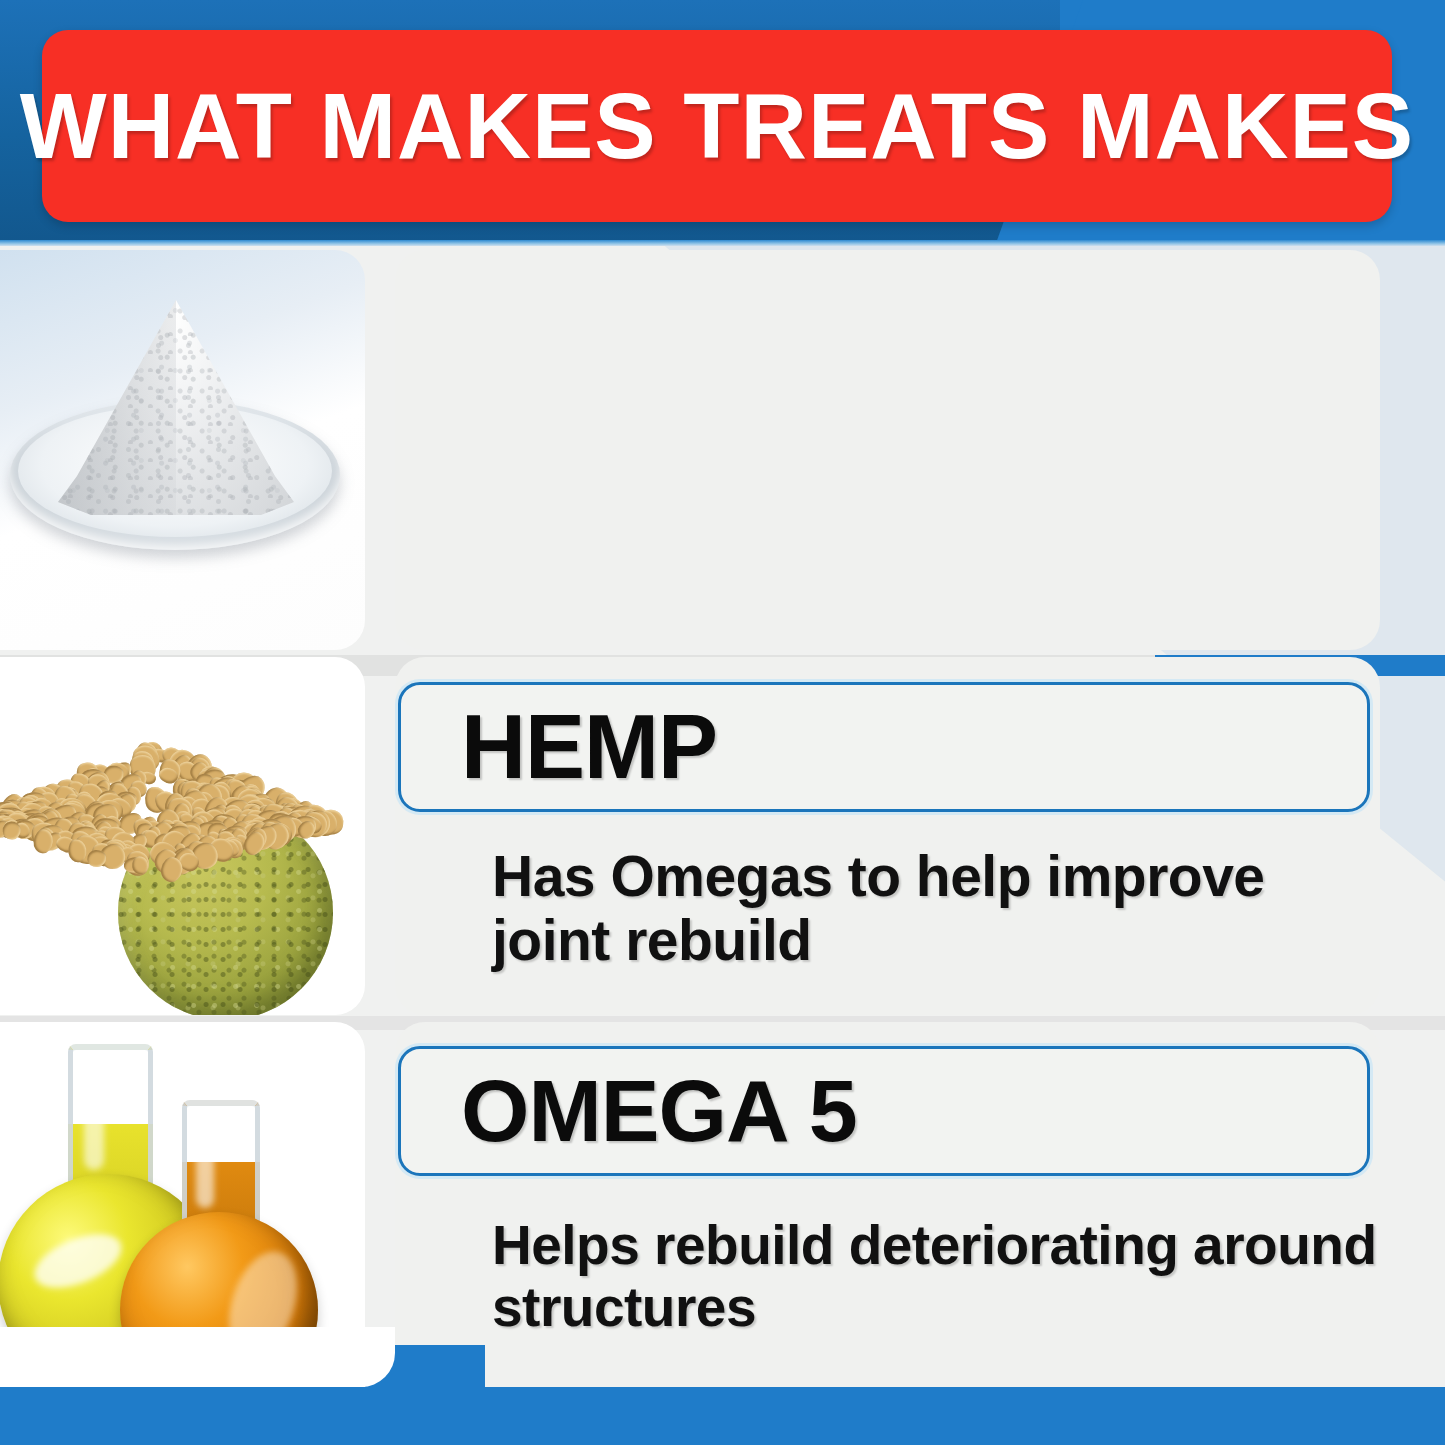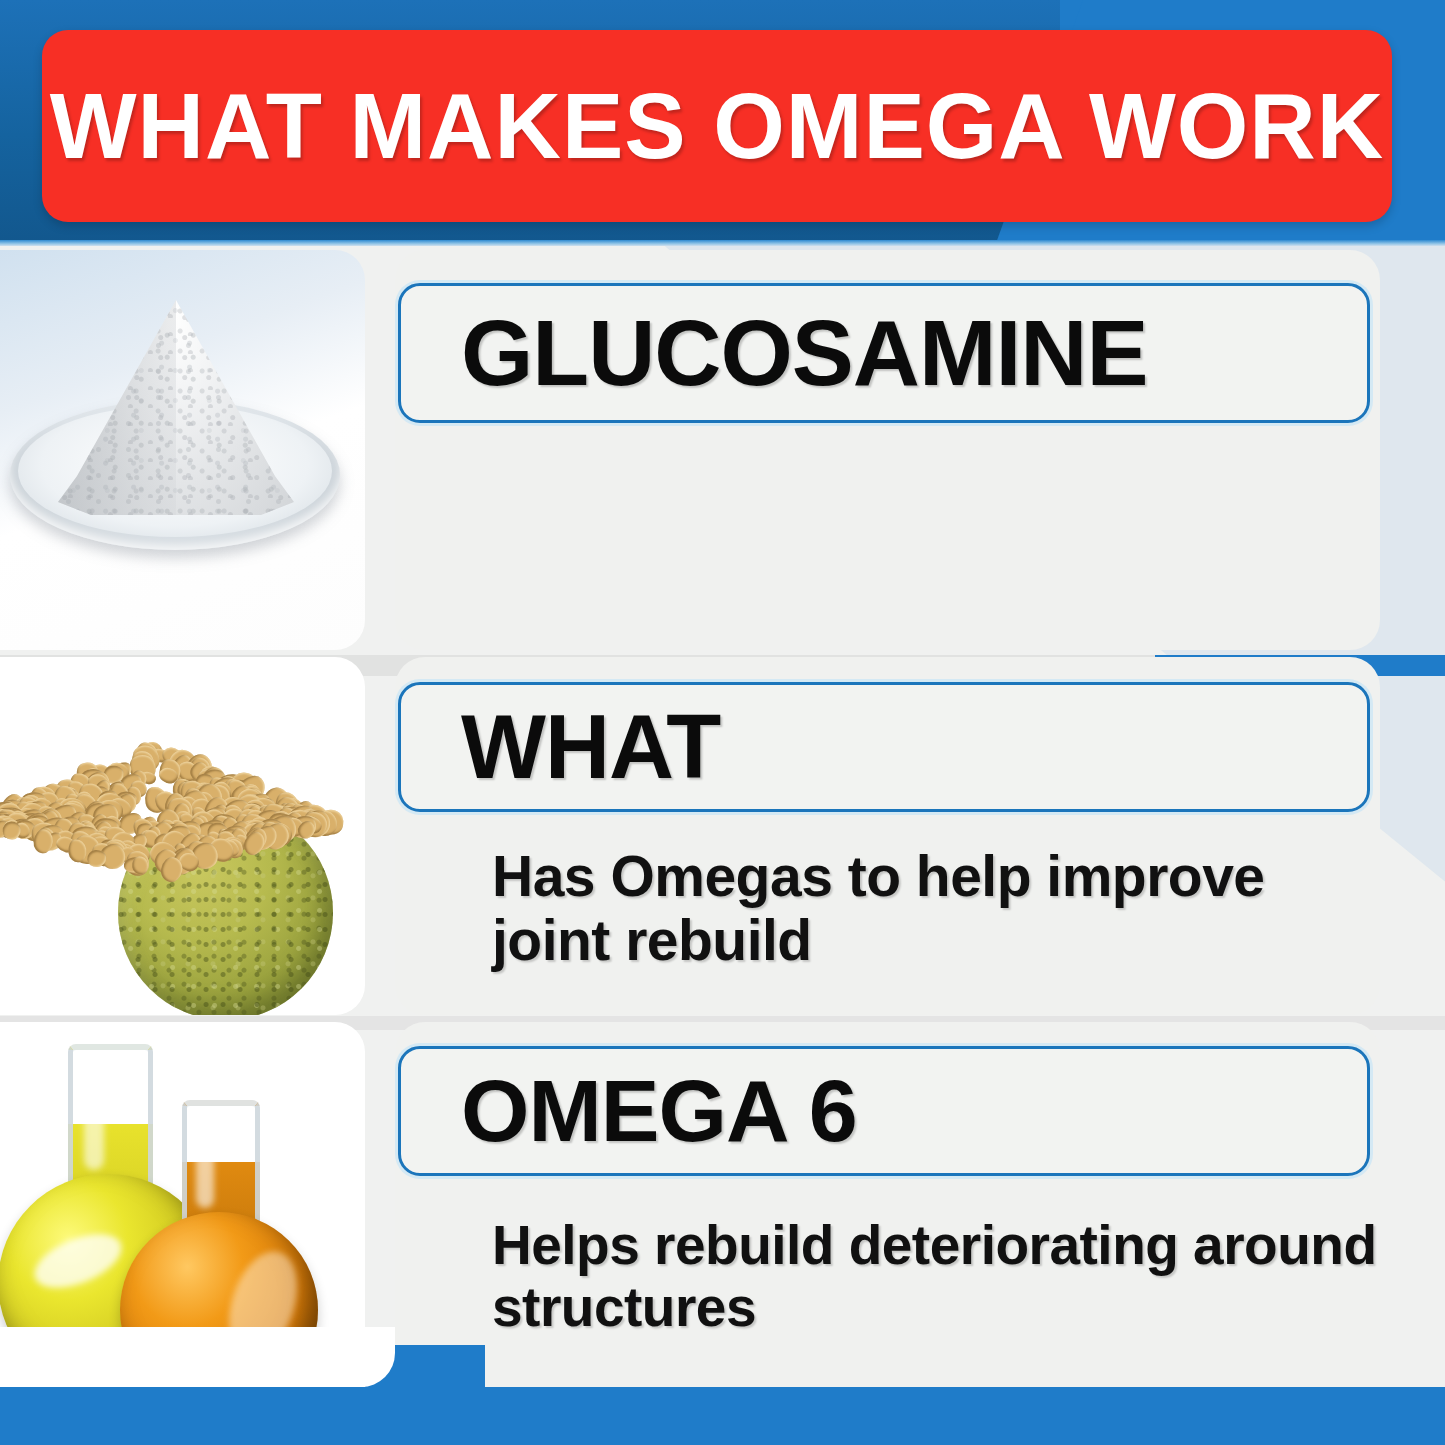--- a/index.html
+++ b/index.html
@@ -247,44 +247,41 @@
 <body>
 
 <div class="poster">
 
   <div class="header-band"></div>
   <div class="header-band-light"></div>
   <div class="header-diag"></div>
   <div class="header-hairline"></div>
 
   <div class="title-banner">
-    <h1>WHAT MAKES OMEGA WORK</h1>
+    <h1>WHAT MAKES TREATS MAKES</h1>
   </div>
 
   <div class="body-area">
     <div class="sheen"></div>
   </div>
 
   <div class="accent-bar-shade"></div>
   <div class="accent-bar-shade2"></div>
   <div class="accent-bar"></div>
 
   <div class="content-card r1"></div>
 
   <div class="img-card r1">
     <div class="dish"></div>
     <div class="dish-rim"></div>
     <div class="powder"></div>
     <div class="powder-tex"></div>
     <div class="powder-shadeL"></div>
   </div>
 
-  <div class="name-box r1">
-    <span class="label">GLUCOSAMINE</span>
-  </div>
 
   <div class="content-card r2"></div>
 
   <div class="img-card r2">
     <div class="seed-pile" id="seedpile">
         <div class="seed" style="left: 214.47px; top: 98.2184px; width: 28.9465px; height: 26.3485px; background: rgb(217, 176, 106); transform: rotate(121deg); z-index: 1213;"></div>
         <div class="seed" style="left: 50.7619px; top: 135.549px; width: 26.7579px; height: 24.8056px; background: rgb(217, 176, 106); transform: rotate(60deg); z-index: 1579;"></div>
         <div class="seed" style="left: 266.132px; top: 108.264px; width: 19.0389px; height: 14.8219px; background: rgb(217, 176, 106); transform: rotate(141deg); z-index: 1256;"></div>
         <div class="seed" style="left: 280.993px; top: 133.068px; width: 22.115px; height: 20.4514px; background: rgb(217, 176, 106); transform: rotate(65deg); z-index: 1532;"></div>
         <div class="seed" style="left: 91.9164px; top: 109.079px; width: 27.3199px; height: 22.8776px; background: rgb(217, 176, 106); transform: rotate(77deg); z-index: 1305;"></div>
@@ -693,21 +690,21 @@
         <div class="seed" style="left: 112.479px; top: 95.2593px; width: 19.4303px; height: 14.4774px; background: rgb(217, 176, 106); transform: rotate(121deg); z-index: 1124;"></div>
         <div class="seed" style="left: 319.351px; top: 122.747px; width: 17.203px; height: 15.8706px; background: rgb(217, 176, 106); transform: rotate(113deg); z-index: 1406;"></div>
         <div class="seed" style="left: 276.947px; top: 132.272px; width: 27.144px; height: 25.7192px; background: rgb(217, 176, 106); transform: rotate(163deg); z-index: 1551;"></div>
         <div class="seed" style="left: 211.391px; top: 112.453px; width: 23.227px; height: 19.6182px; background: rgb(217, 176, 106); transform: rotate(29deg); z-index: 1322;"></div>
       </div>
     <div class="hemp-powder"></div>
     <div class="hemp-powder-tex"></div>
   </div>
 
   <div class="name-box r2">
-    <span class="label">WHAT</span>
+    <span class="label">HEMP</span>
   </div>
   <div class="desc r2">Has Omegas to help improve joint rebuild</div>
 
   <div class="content-card r3"></div>
 
   <div class="img-card r3">
 
     <div class="flask" style="left:28px;top:22px;width:220px;height:350px;">
       <div class="flask-neck" style="left:70px;top:0;width:85px;height:160px;
                   background:linear-gradient(180deg,rgba(255,255,255,.55) 0 48%, #e8e22c 48%, #d9d326 100%);"></div>
@@ -723,21 +720,21 @@
                   background:linear-gradient(180deg,rgba(255,255,255,.55) 0 42%, #e08a10 42%, #c97a0c 100%);"></div>
       <div class="flask-body" style="left:0;top:112px;width:198px;height:196px;
                   background:radial-gradient(ellipse at 34% 28%, #ffc861 0%, #f29a17 30%, #d87c08 62%, #7a4504 100%);
                   box-shadow:inset -10px -14px 24px rgba(60,32,2,.55), 0 6px 12px rgba(0,0,0,.2);"></div>
       <div class="shine" style="left:112px;top:150px;width:62px;height:108px;transform:rotate(18deg);opacity:.55;"></div>
       <div class="shine" style="left:76px;top:12px;width:18px;height:96px;border-radius:9px;opacity:.8;"></div>
     </div>
   </div>
 
   <div class="name-box r3">
-    <span class="label">OMEGA 6</span>
+    <span class="label">OMEGA 5</span>
   </div>
   <div class="desc r3">Helps rebuild deteriorating around structures</div>
 
   <div class="footer-band"></div>
   <div class="footer-notch"></div>
   <div class="footer-left-white"></div>
 
 </div>
 
 </body></html>

